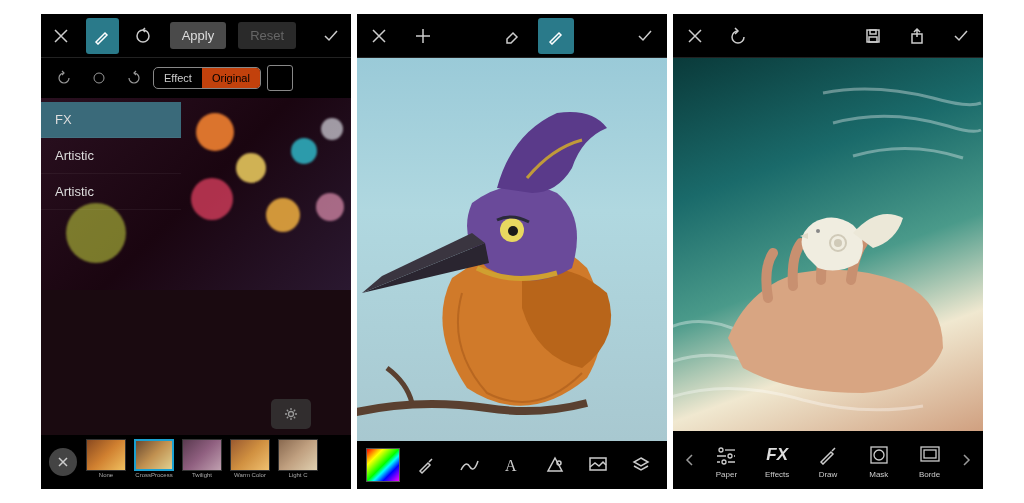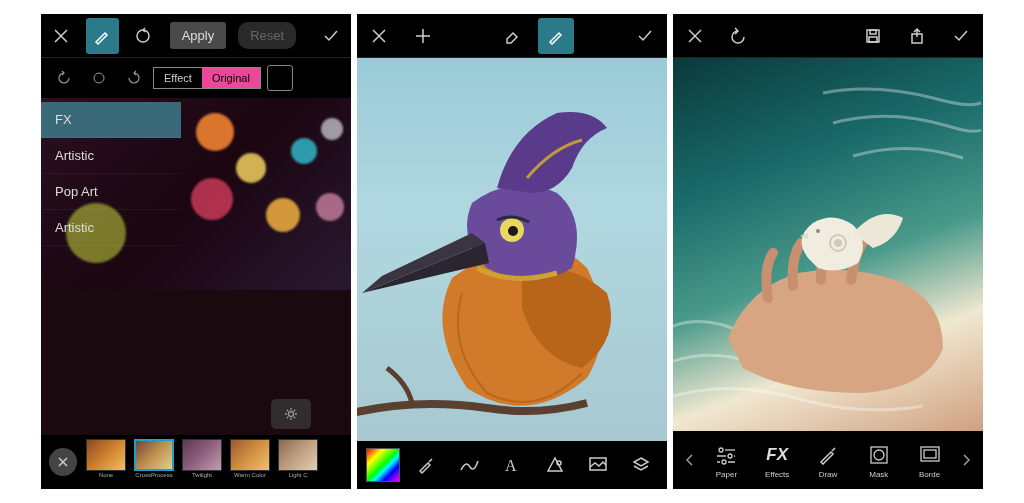--- a/index.html
+++ b/index.html
@@ -3,26 +3,26 @@
 <meta charset="utf-8">
 <style>
 * { margin:0; padding:0; box-sizing:border-box; }
 body { background:#fff; font-family:-apple-system,Helvetica,Arial,sans-serif; width:1024px; height:503px; display:flex; align-items:center; justify-content:center; gap:6px; }
 .screen { width:310px; height:475px; background:#000; position:relative; overflow:hidden; display:flex; flex-direction:column; }
 .topbar { height:44px; background:#000; display:flex; align-items:center; padding:0 4px; gap:8px; border-bottom:1px solid #222; }
 .ticon { width:36px; height:36px; display:flex; align-items:center; justify-content:center; color:#ccc; border-radius:3px; }
 .ticon.active { background:#2a7a8a; color:#fff; }
 .ticon svg { stroke:currentColor; fill:none; stroke-width:1.5; }
 .tbtn { padding:6px 12px; background:#4a4a4a; color:#ddd; font-size:13px; border-radius:3px; margin:0 2px; }
-.tbtn.dim { background:#2a2a2a; color:#666;border-radius:10px; }
+.tbtn.dim { background:#2a2a2a; color:#666; }
 .subbar { height:40px; background:#000; display:flex; align-items:center; gap:6px; padding:0 10px; }
 .circ-icon { width:28px; height:28px; display:flex; align-items:center; justify-content:center; color:#999; }
-.seg { display:flex; border:1px solid #888; border-radius:0; overflow:hidden; }
+.seg { display:flex; border:1px solid #888; border-radius:5px; overflow:hidden; }
 .seg div { padding:4px 10px; font-size:11px; color:#ccc; }
-.seg .sel { background:#ec4899; color:#000; }
+.seg .sel { background:#c2410c; color:#000; }
 .sqbtn { width:26px; height:26px; border:1px solid #888; border-radius:3px; }
 .canvas1 { flex:1; position:relative; background:#1a0a10; overflow:hidden; }
 .bokeh { width:100%; height:57%; position:relative; background:linear-gradient(135deg,#2a1020 0%,#1a0510 50%,#2a1830 100%); }
 .bk { position:absolute; border-radius:50%; filter:blur(1px); }
 .sidemenu { position:absolute; left:0; top:4px; width:140px; }
 .sitem { padding:10px 14px; color:#ddd; font-size:13px; border-bottom:1px solid rgba(255,255,255,0.05); }
 .sitem.sel { background:#3a6a7a; }
 .gear { position:absolute; right:40px; bottom:6px; width:40px; height:30px; background:rgba(60,60,60,0.7); border-radius:5px; display:flex; align-items:center; justify-content:center; color:#999; }
 .filterstrip { height:54px; background:#000; display:flex; align-items:center; padding:0 4px; gap:2px; }
 .closefab { width:28px; height:28px; border-radius:50%; background:#444; color:#ccc; display:flex; align-items:center; justify-content:center; margin:0 4px; flex-shrink:0; }
@@ -102,21 +102,20 @@
       <div class="bk" style="width:42px;height:42px;background:#e04060;top:80px;left:150px;opacity:.75"></div>
       <div class="bk" style="width:26px;height:26px;background:#30c0d0;top:40px;left:250px;opacity:.8"></div>
       <div class="bk" style="width:34px;height:34px;background:#f0b040;top:100px;left:225px;opacity:.85"></div>
       <div class="bk" style="width:60px;height:60px;background:#c8d840;top:105px;left:25px;opacity:.55"></div>
       <div class="bk" style="width:22px;height:22px;background:#d8d8e0;top:20px;left:280px;opacity:.7"></div>
       <div class="bk" style="width:28px;height:28px;background:#e090b0;top:95px;left:275px;opacity:.7"></div>
     </div>
     <div class="sidemenu">
       <div class="sitem sel">FX</div>
       <div class="sitem">Artistic</div>
-      <div class="sitem">Pop Art</div>
       <div class="sitem">Artistic</div>
     </div>
     <div class="gear">
         <svg width="16" height="16" fill="none" stroke="#999" stroke-width="1.3">
           <circle cx="8" cy="8" r="2.5"></circle>
           <path d="M8 2 L8 4 M8 12 L8 14 M2 8 L4 8 M12 8 L14 8 M3.8 3.8 L5.2 5.2 M10.8 10.8 L12.2 12.2 M12.2 3.8 L10.8 5.2 M5.2 10.8 L3.8 12.2"></path>
         </svg>
       </div>
   </div>
   <div class="filterstrip">

